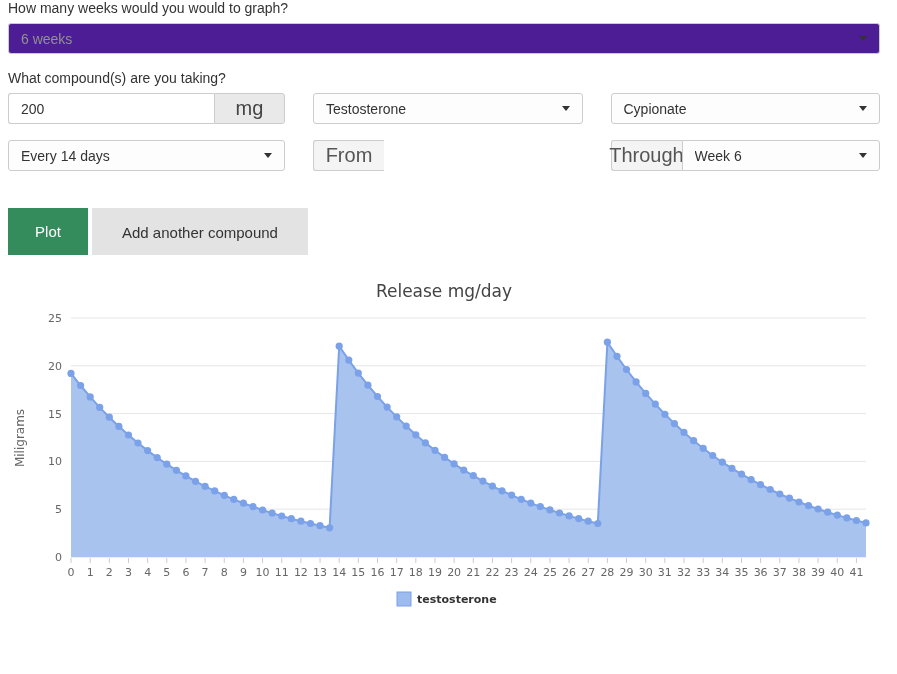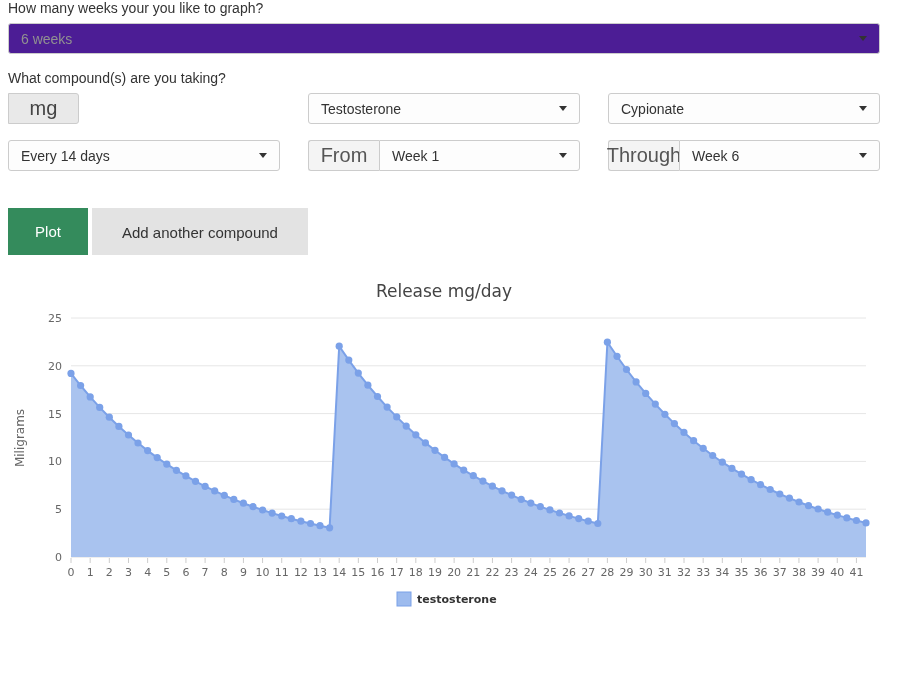--- a/index.html
+++ b/index.html
@@ -94,56 +94,53 @@
 
   .chart-wrap { margin-top: 16px; }
   svg text { font-family: "DejaVu Sans", sans-serif; }
 </style>
 </head>
 <body>
 
 <div class="container">
 
 
-  <div class="q-label" style="margin-top:0;">How many weeks your you like to graph?</div>
+  <div class="q-label" style="margin-top:0;">How many weeks would you would to graph?</div>
 
   <div class="sel muted full">
     <span class="sel-text">6 weeks</span>
     <span class="caret"></span>
   </div>
 
   <div class="q-label">What compound(s) are you taking?</div>
 
   <div class="grid3">
 
     <div class="igroup">
+      <input type="text" value="200" style="">
       <span class="addon">mg</span>
     </div>
 
     <div class="sel">
       <span class="sel-text">Testosterone</span>
       <span class="caret"></span>
     </div>
 
     <div class="sel">
       <span class="sel-text">Cypionate</span>
       <span class="caret"></span>
     </div>
 
     <div class="sel">
       <span class="sel-text">Every 14 days</span>
       <span class="caret"></span>
     </div>
 
     <div class="igroup">
       <span class="addon lead">From</span>
-      <div class="sel tail">
-        <span class="sel-text">Week 1</span>
-        <span class="caret"></span>
-      </div>
     </div>
 
     <div class="igroup">
       <span class="addon lead">Through</span>
       <div class="sel tail">
         <span class="sel-text">Week 6</span>
         <span class="caret"></span>
       </div>
     </div>
 

